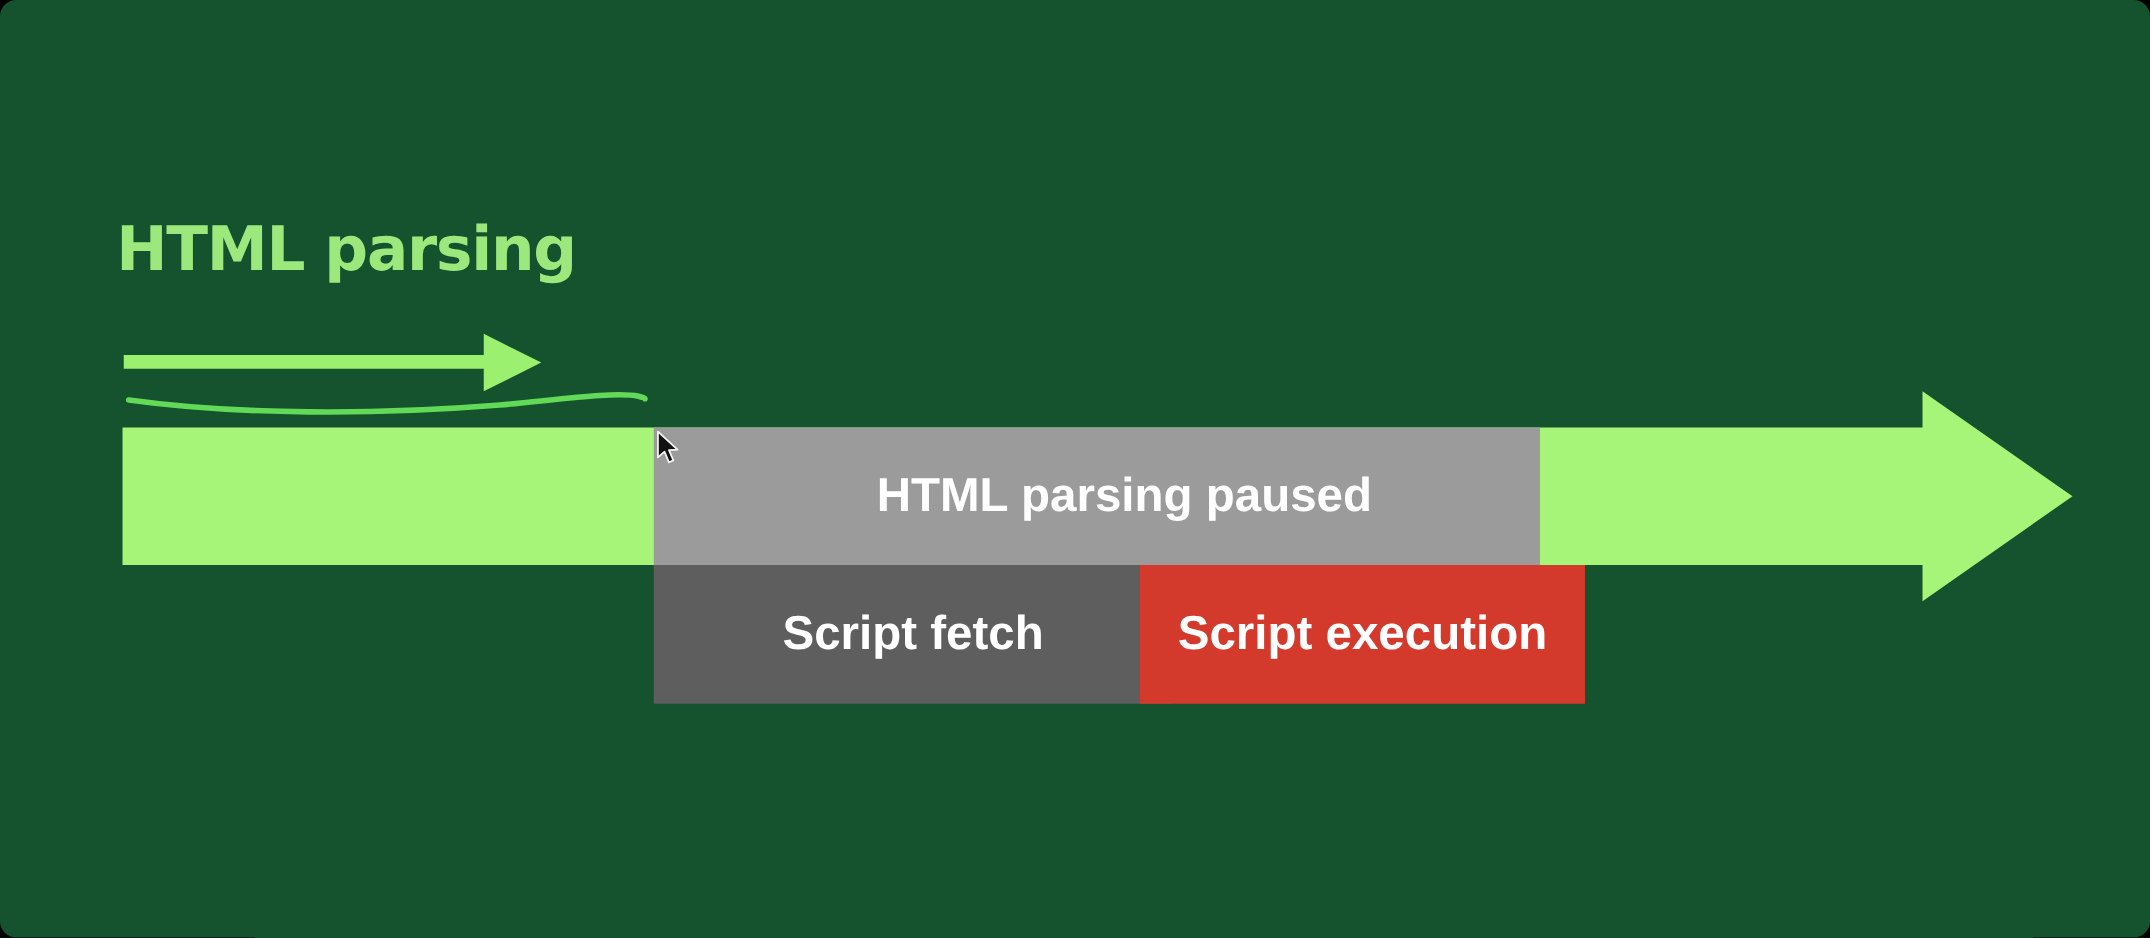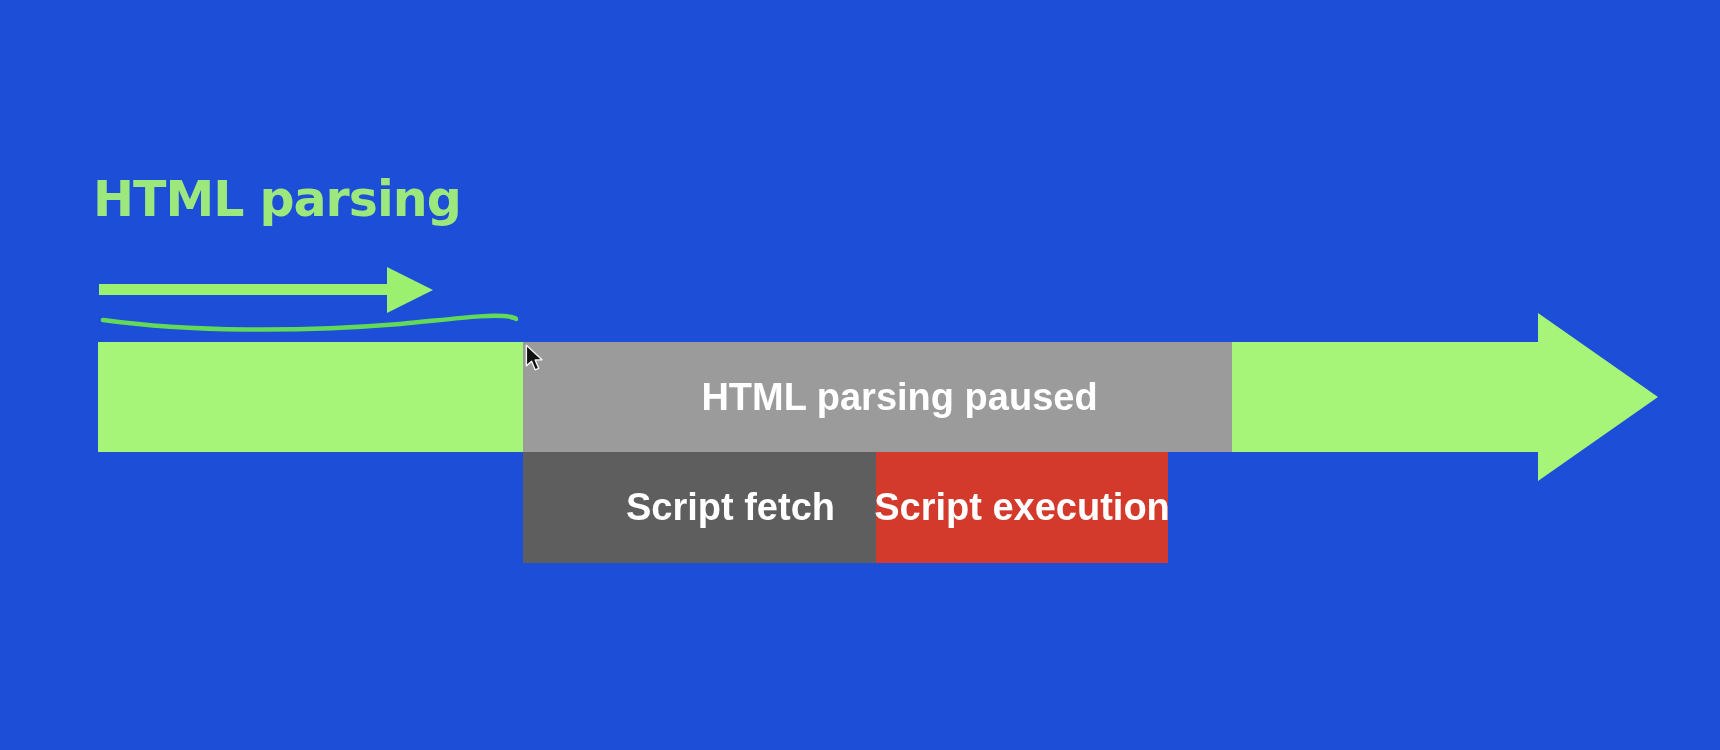--- a/index.html
+++ b/index.html
@@ -41,33 +41,33 @@
     justify-content: center;
   }
   .tl-box span {
     font-family: "Liberation Sans", sans-serif;
     font-weight: bold;
     font-size: 38px;
     white-space: nowrap;
   }
   .box-paused { left: 523px; top: 342px; width: 709px; height: 110px; }
   .box-fetch  { left: 523px; top: 452px; width: 415px; height: 111px; }
-  .box-exec   { left: 876px; top: 452px; width: 292px; height: 111px; }
+  .box-exec   { left: 912px; top: 452px; width: 356px; height: 111px; }
   .cursor {
     position: absolute;
     left: 524px;
     top: 344px;
     width: 20px;
     height: 28px;
   }
 </style>
 </head>
 <body>
 
-<div class="stage" style="background: #1d4ed8;">
+<div class="stage" style="background: #14532d; border-radius: 13px;">
 
   <svg class="layer" viewBox="0 0 1720 750" xmlns="http://www.w3.org/2000/svg">
 
     <polygon points="98,342 1538,342 1538,313 1658,397 1538,481 1538,452 98,452" fill="#a6f478"></polygon>
 
     <g>
       <rect x="99" y="284" width="292" height="11" fill="#9bf06f"></rect>
       <polygon points="387,267 387,313 433,290" fill="#9bf06f"></polygon>
     </g>
 

